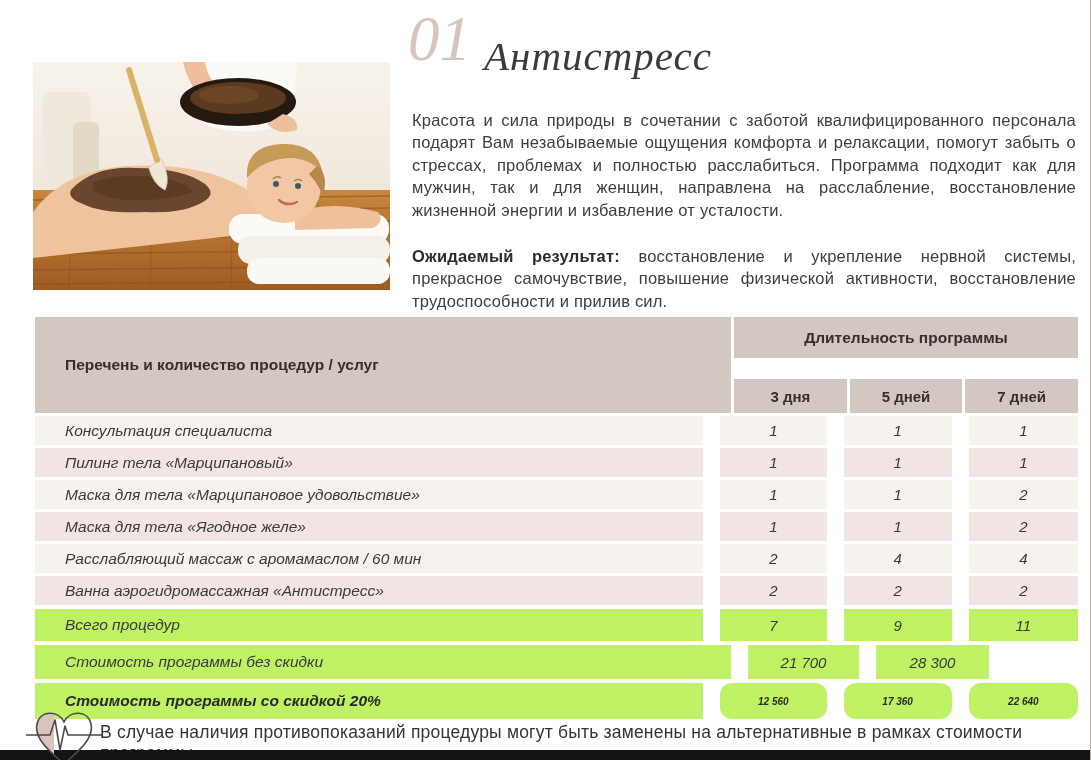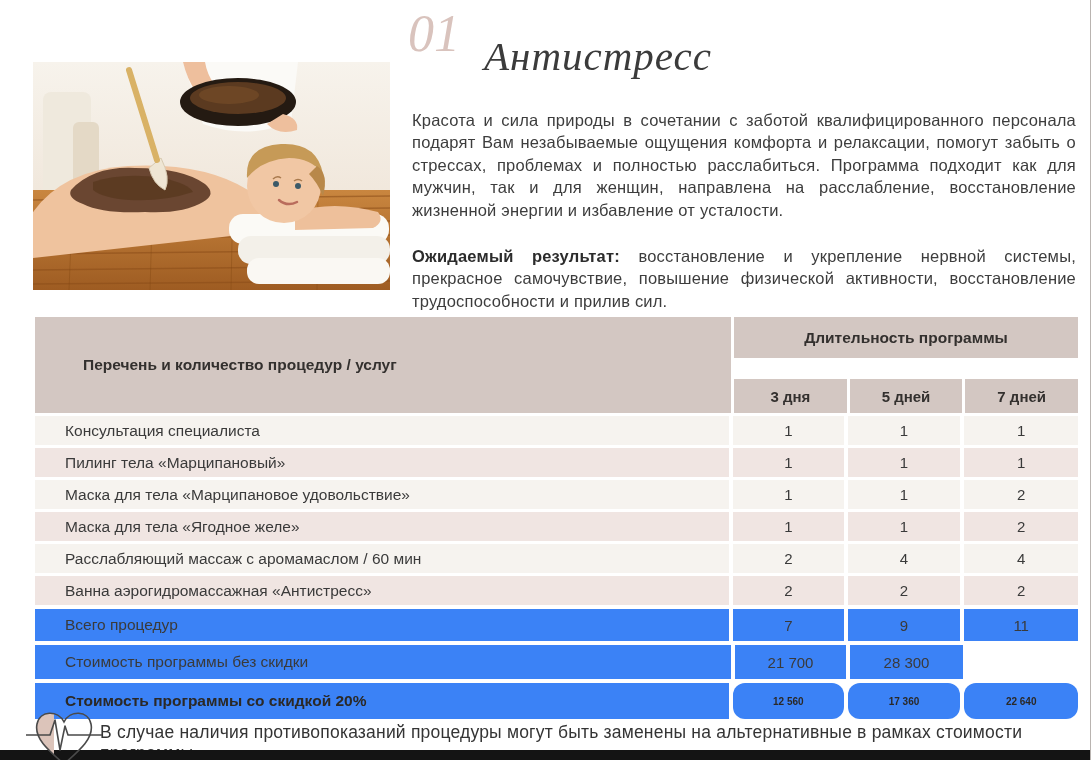--- a/index.html
+++ b/index.html
@@ -10,64 +10,64 @@
     border-right:1px solid #b9b4b0;
     box-sizing:border-box;
   }
   
   .photo{position:absolute; left:33px; top:62px; width:357px; height:228px; overflow:hidden;}
   .photo svg{display:block;}
   
   .big-number{
     position:absolute; left:408px; top:8px;
     font-family:"Liberation Serif", serif; font-style:italic; font-weight:400;
-    font-size:52px; line-height:1; color:#d9c3bd;
+    font-size:63px; line-height:1; color:#d9c3bd;
   }
   .page-title{
     position:absolute; left:484px; top:36px;
     font-family:"Liberation Serif", serif; font-style:italic; font-weight:400;
     font-size:41px; line-height:1; color:#3b3b3b; letter-spacing:1px;
   }
   
   .para{
     position:absolute; left:412px; width:664px;
     font-size:16.5px; line-height:22.6px; color:#3d3d3d;
     text-align:justify; letter-spacing:0.2px;
   }
   .para-1{top:92px;}
   .para-2{top:228px;}
   .para b{color:#2c2c2c;}
   
   .price-table{position:absolute; left:35px; top:317px; width:1043px;}
   .t-head{display:flex; column-gap:3px;}
   .t-head-left{
     width:696px; box-sizing:border-box; background:#d3c7c2;
-    display:flex; align-items:center; padding-left:48px;
+    display:flex; align-items:center; padding-left:30px;
     font-weight:bold; font-size:15.5px; color:#33302e;
   }
   .t-head-right{width:344px; display:flex; flex-direction:column; row-gap:21px;}
   .t-group{
     height:41px; background:#d3c7c2; display:flex; align-items:center; justify-content:center;
     font-weight:bold; font-size:15.5px; color:#33302e;
   }
   .t-cols{display:flex; column-gap:3px; height:34px;border-radius:15px;}
   .t-col{
     flex:1; background:#d3c7c2; display:flex; align-items:center; justify-content:center;
     font-weight:bold; font-size:15px; color:#33302e;
   }
-  .t-row{display:flex; column-gap:4px; margin-top:3px; height:29px; font-size:15.5px; color:#3a3a3a;}
+  .t-row{display:flex; column-gap:17px; margin-top:3px; height:29px; font-size:15.5px; color:#3a3a3a;font-style:italic;}
   .t-row .lbl{
     width:696px; box-sizing:border-box; display:flex; align-items:center; padding-left:30px;
   }
   .t-row .val{width:111px; display:flex; align-items:center; justify-content:center; font-size:15px;}
   .t-row .val + .val{width:113px;}
   .t-row .val + .val + .val{width:114px;}
   .t-row.light .lbl, .t-row.light .val{background:#f6f3ef;}
   .t-row.pink .lbl,  .t-row.pink .val{background:#f0e5e2;}
-  .t-row.taupe .lbl, .t-row.taupe .val{background:#3b82f6;}
+  .t-row.taupe .lbl, .t-row.taupe .val{background:#bef264;}
   .t-row.taupe{height:32px; margin-top:4px;}
   .t-row.price{height:34px;}
   .t-row.discount{height:36px; font-weight:bold; color:#2b2927;}
   .t-row.discount .val{font-weight:bold; font-size:10px;border-radius:12px;}
   
   .footer-note{
     position:absolute; left:100px; top:722px; width:980px;
     font-size:17.5px; color:#343434; letter-spacing:0.2px;
   }
   .heart-icon{position:absolute; left:24px; top:708px; z-index:3;}

